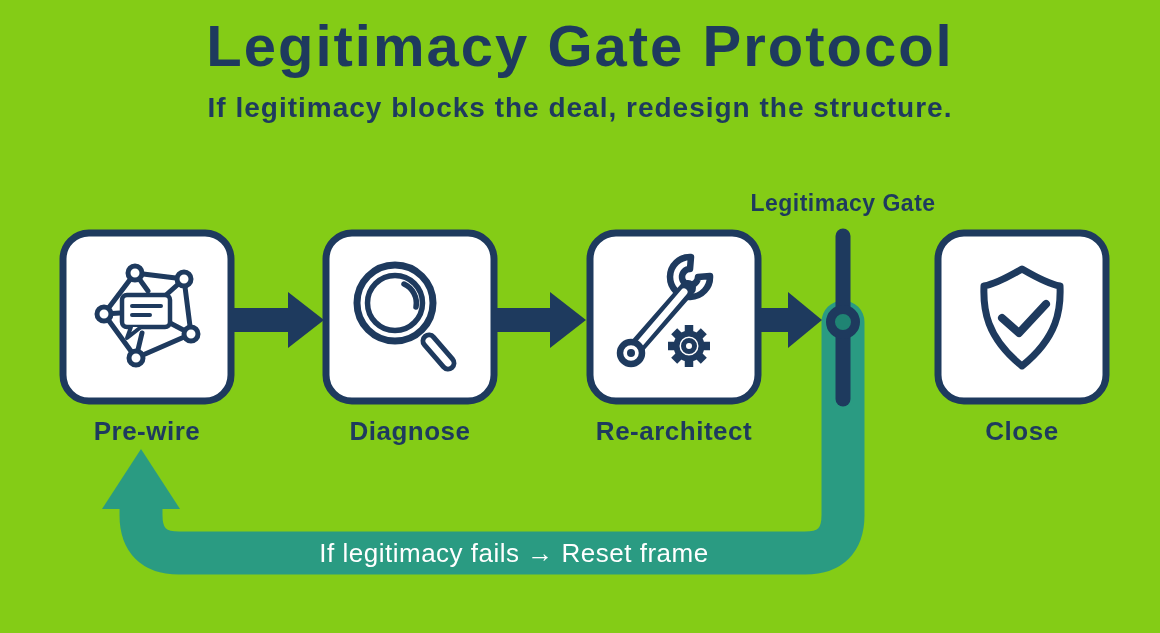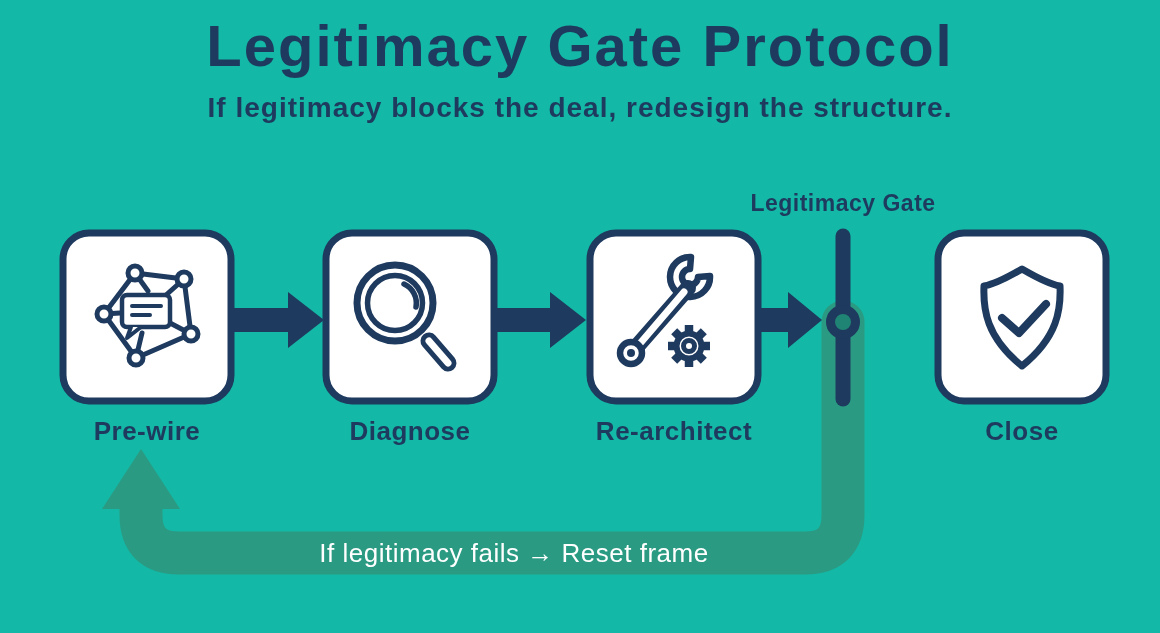--- a/index.html
+++ b/index.html
@@ -1,16 +1,16 @@
 <!DOCTYPE html>
 <html><head>
 <meta charset="utf-8">
 <style>
   html,body{margin:0;padding:0;background:#ffffff;}
-  .page{position:relative;width:1160px;height:633px;background:#14b8a6;overflow:hidden;}
+  .page{position:relative;width:1160px;height:633px;background:#84cc16;overflow:hidden;}
   svg{display:block;}
   text{font-family:"Liberation Sans",sans-serif;fill:#1e3a5e;}
   .title{font-size:58px;font-weight:bold;letter-spacing:2px;}
   .subtitle{font-size:28px;font-weight:bold;letter-spacing:1px;}
   .step-label{font-size:26px;font-weight:bold;letter-spacing:0.5px;}
   .gate-label{font-size:23px;font-weight:bold;letter-spacing:0.5px;}
   .loop-label{font-size:26px;font-weight:normal;letter-spacing:0.5px;fill:#ffffff;}
   .navy{fill:#1e3a5e;}
   .box{fill:#ffffff;stroke:#1e3a5e;stroke-width:7;}
   .ic{stroke:#1e3a5e;stroke-linecap:round;stroke-linejoin:round;fill:none;}

